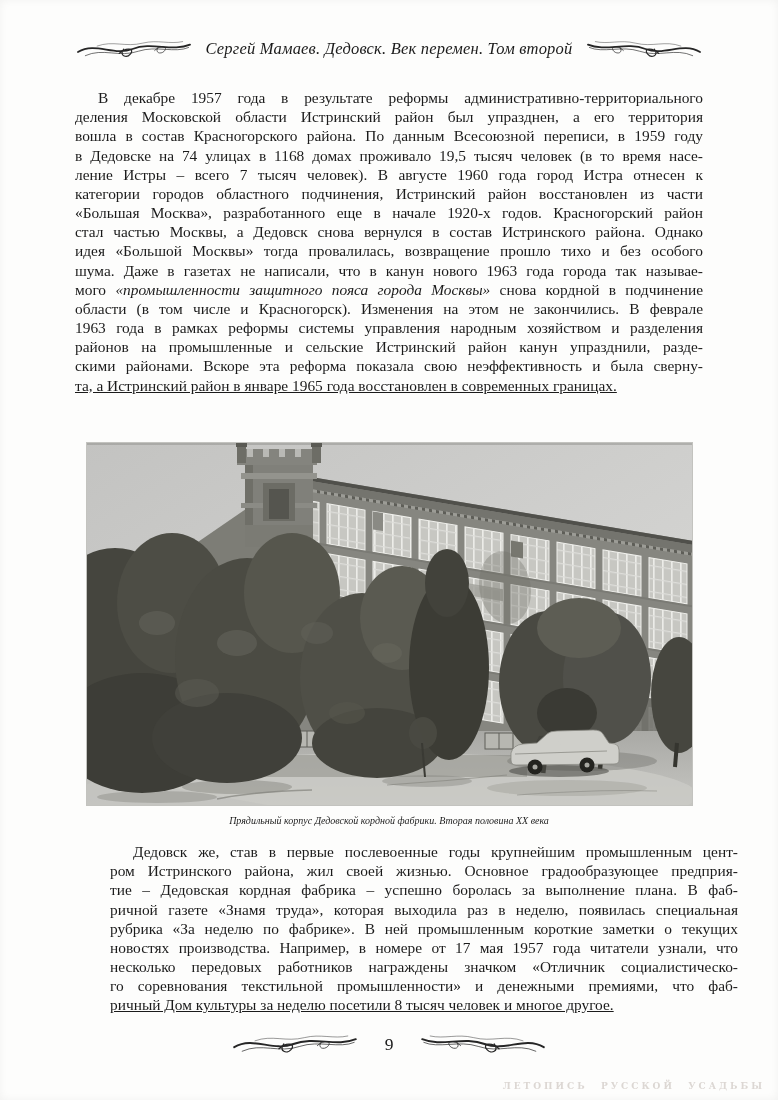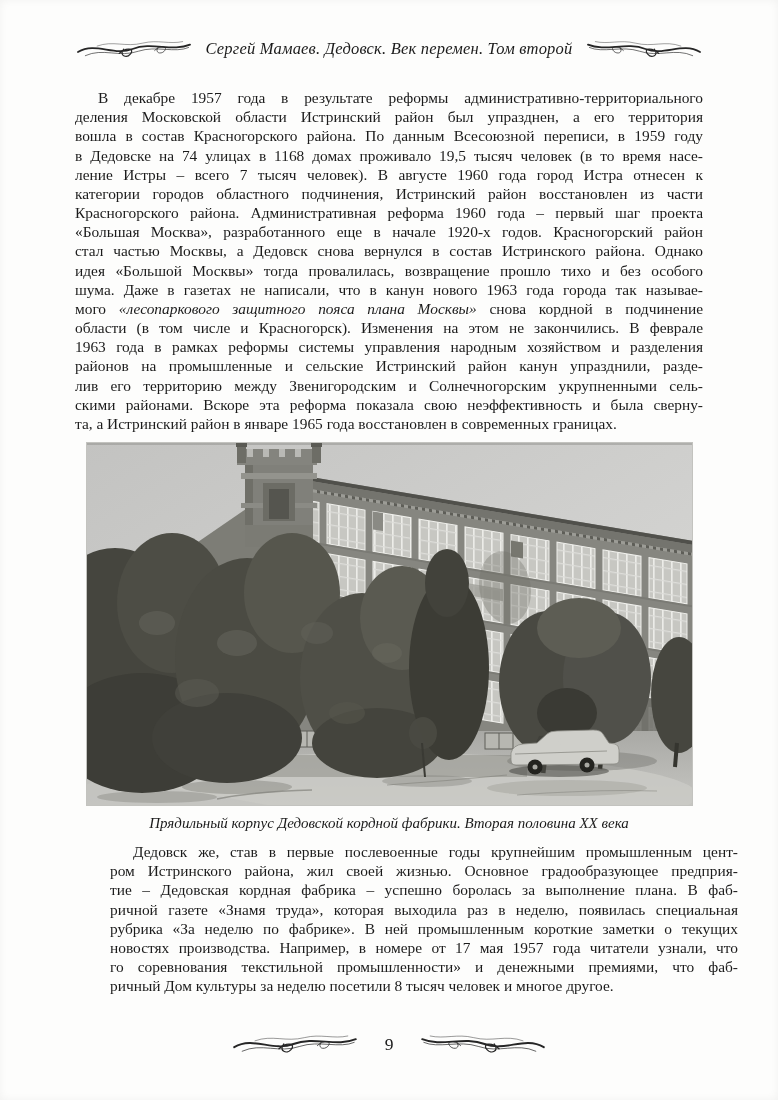--- a/index.html
+++ b/index.html
@@ -14,26 +14,26 @@
   .header-title{font-style:italic;font-size:16.5px;letter-spacing:.2px;white-space:nowrap;}
   .swash{width:118px;height:26px;display:block;}
   .swash.mirror{transform:scaleX(-1);}
   .footer .swash{width:128px;height:26px;}
   
   .para{position:absolute;left:75px;width:628px;font-size:15.4px;line-height:19.17px;text-justify:inter-word;}
   #para1{top:88px;}
   #para2{top:842px;margin-left:35px;}
   .line{text-align:justify;text-align-last:justify;white-space:nowrap;}
   .line.first{text-indent:23px;}
-  .line.last{text-align-last:left;}
+  .line.last{text-align-last:left;text-decoration:underline;}
   .line i{font-style:italic;}
   
   .photo-frame{position:absolute;top:443px;left:87px;width:605px;height:362px;outline:1px solid #c3c3bf;}
   .photo-frame svg{display:block;width:100%;height:100%;}
-  .caption{position:absolute;top:815px;left:75px;width:628px;text-align:center;font-style:italic;font-size:15px;}
+  .caption{position:absolute;top:815px;left:75px;width:628px;text-align:center;font-style:italic;font-size:10px;}
   
   .footer{position:absolute;top:1031px;left:0;right:0;display:flex;align-items:center;justify-content:center;gap:26px;}
   .page-number{font-size:17.5px;}
   
   .watermark{
     position:absolute;top:1077px;right:13px;white-space:nowrap;
     font-family:"DejaVu Serif",serif;font-weight:bold;font-variant:small-caps;
     font-size:12.5px;letter-spacing:3px;word-spacing:6px;color:#dcd7d3;
   }
   .defs-hidden{position:absolute;width:0;height:0;overflow:hidden;}
@@ -65,30 +65,28 @@
       </svg>
   </div>
 
   <div class="para" id="para1">
       <div class="line first">В декабре 1957 года в результате реформы административно-территориального</div>
       <div class="line">деления Московской области Истринский район был упразднен, а его территория</div>
       <div class="line">вошла в состав Красногорского района. По данным Всесоюзной переписи, в 1959 году</div>
       <div class="line">в Дедовске на 74 улицах в 1168 домах проживало 19,5 тысяч человек (в то время насе-</div>
       <div class="line">ление Истры – всего 7 тысяч человек). В августе 1960 года город Истра отнесен к</div>
       <div class="line">категории городов областного подчинения, Истринский район восстановлен из части</div>
-      <div class="line">Красногорского района. Административная реформа 1960 года – первый шаг проекта</div>
       <div class="line">«Большая Москва», разработанного еще в начале 1920-х годов. Красногорский район</div>
       <div class="line">стал частью Москвы, а Дедовск снова вернулся в состав Истринского района. Однако</div>
       <div class="line">идея «Большой Москвы» тогда провалилась, возвращение прошло тихо и без особого</div>
       <div class="line">шума. Даже в газетах не написали, что в канун нового 1963 года города так называе-</div>
-      <div class="line"><span>мого </span><i>«лесопаркового защитного пояса плана Москвы»</i><span> снова кордной в подчинение</span></div>
+      <div class="line"><span>мого </span><i>«промышленности защитного пояса города Москвы»</i><span> снова кордной в подчинение</span></div>
       <div class="line">области (в том числе и Красногорск). Изменения на этом не закончились. В феврале</div>
       <div class="line">1963 года в рамках реформы системы управления народным хозяйством и разделения</div>
       <div class="line">районов на промышленные и сельские Истринский район канун упразднили, разде-</div>
-      <div class="line">лив его территорию между Звенигородским и Солнечногорским укрупненными сель-</div>
       <div class="line">скими районами. Вскоре эта реформа показала свою неэффективность и была сверну-</div>
       <div class="line last">та, а Истринский район в январе 1965 года восстановлен в современных границах.</div>
     </div>
 
   <div class="photo-frame">
     <svg viewBox="0 0 605 362" preserveAspectRatio="none">
       <defs>
         <linearGradient id="skyg" x1="0" y1="0" x2="1" y2="1">
           <stop offset="0" stop-color="#c3c3c1"></stop>
           <stop offset="0.5" stop-color="#cfcfcd"></stop>
@@ -249,28 +247,30 @@
 
   <div class="caption">Прядильный корпус Дедовской кордной фабрики. Вторая половина ХХ века</div>
 
   <div class="para" id="para2">
       <div class="line first">Дедовск же, став в первые послевоенные годы крупнейшим промышленным цент-</div>
       <div class="line">ром Истринского района, жил своей жизнью. Основное градообразующее предприя-</div>
       <div class="line">тие – Дедовская кордная фабрика – успешно боролась за выполнение плана. В фаб-</div>
       <div class="line">ричной газете «Знамя труда», которая выходила раз в неделю, появилась специальная</div>
       <div class="line">рубрика «За неделю по фабрике». В ней промышленным короткие заметки о текущих</div>
       <div class="line">новостях производства. Например, в номере от 17 мая 1957 года читатели узнали, что</div>
+      <div class="line">несколько передовых работников награждены значком «Отличник социалистическо-</div>
       <div class="line">го соревнования текстильной промышленности» и денежными премиями, что фаб-</div>
       <div class="line last">ричный Дом культуры за неделю посетили 8 тысяч человек и многое другое.</div>
     </div>
 
   <div class="footer">
     <svg class="swash">
         <use href="#swash-sym"></use>
       </svg>
     <div class="page-number">9</div>
     <svg class="swash mirror">
         <use href="#swash-sym"></use>
       </svg>
   </div>
 
+  <div class="watermark">летопись русской усадьбы</div>
 
 </div>
 
 </body></html>

